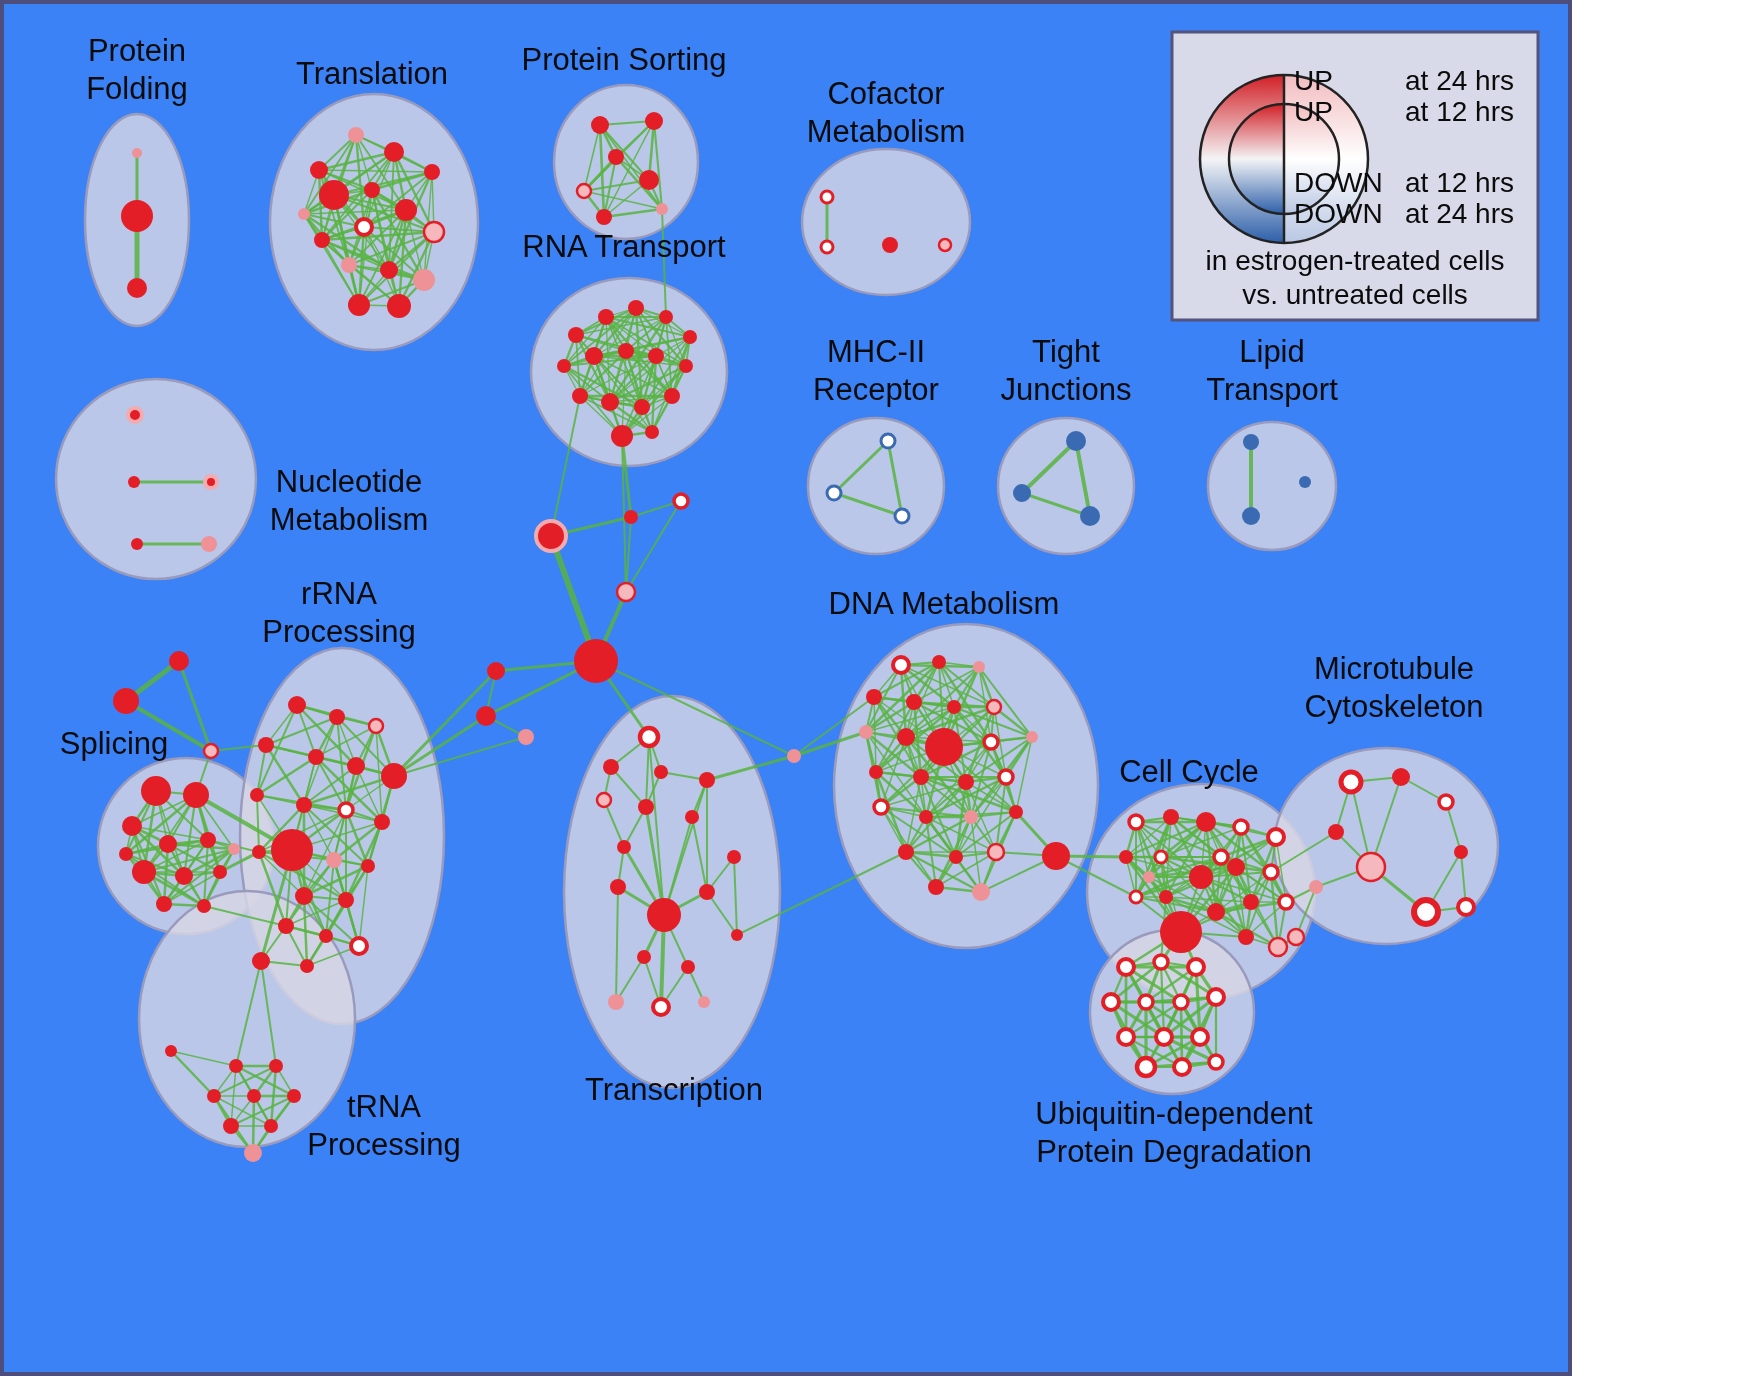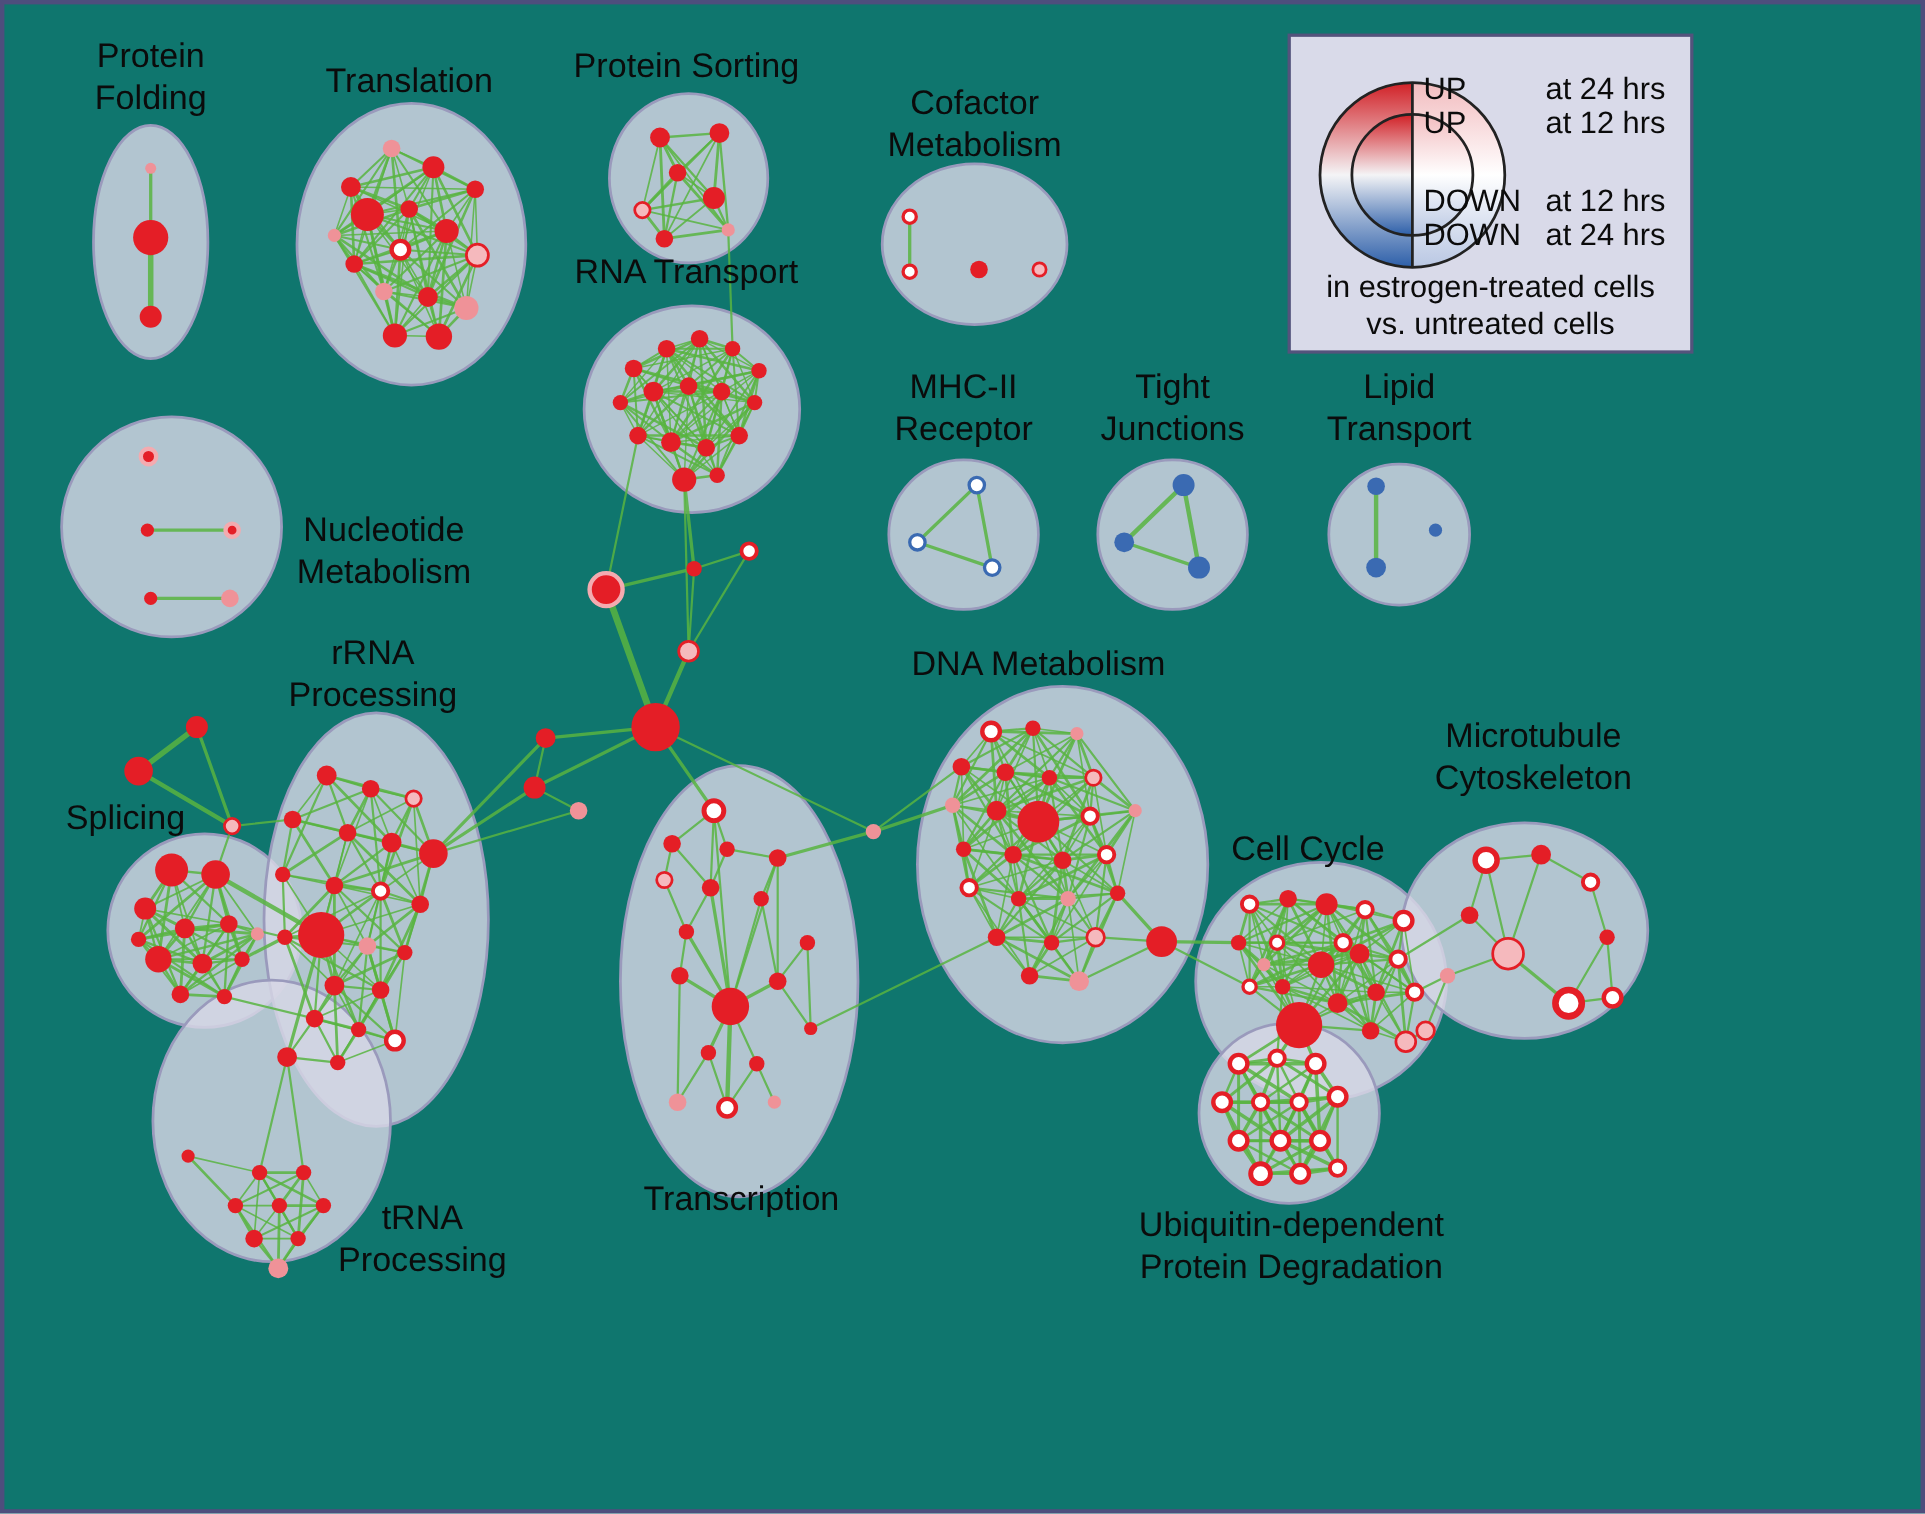--- a/index.html
+++ b/index.html
@@ -1,18 +1,18 @@
 <!DOCTYPE html>
 <html><head>
 <meta charset="utf-8">
 <style>
   html,body { margin:0; padding:0; background:#ffffff; }
   .canvas {
-    width:1750px; height:1376px; position:relative;
-    background:#0f766e;
+    width:1572px; height:1376px; position:relative;
+    background:#3b82f6;
     border:4px solid #4e4e7d;
     box-sizing:border-box;
     font-family:"Liberation Sans", sans-serif;
     overflow:hidden;
   }
   svg { display:block; }
   .cluster { fill:#d7d7e5; fill-opacity:0.82; stroke:#9a9abc; stroke-width:2.5; }
   .edge { stroke:#58b441; stroke-opacity:0.85; stroke-linecap:round; }
   .cluster-label {
     font-family:"Liberation Sans", sans-serif;

